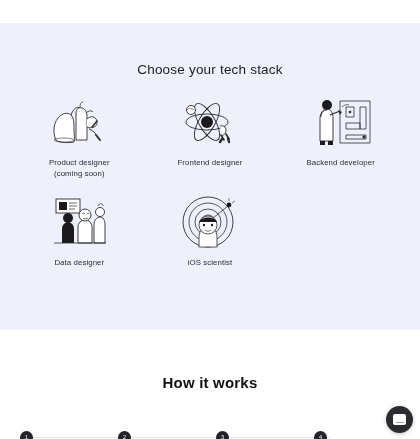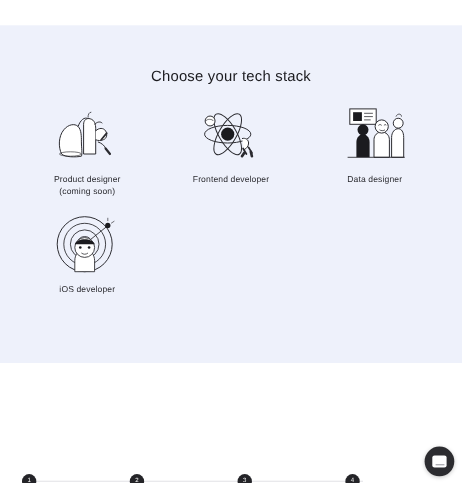--- a/index.html
+++ b/index.html
@@ -165,24 +165,44 @@
             <circle cx="18" cy="17" r="4.5" fill="#fff"></circle>
             <path d="M14 17c1-2 6-2 7 0" stroke-width="0.6"></path>
             <path d="M47 33c3-1 6 1 6 4 0 3-2 5-4 6" fill="#fff"></path>
             <path d="M48 42l3 5" stroke-width="1.6" stroke-linecap="round"></path>
             <path d="M53 41l3 5" stroke-width="1.6" stroke-linecap="round"></path>
             <path d="M49 46l-2 3" stroke-width="2.4" stroke-linecap="round"></path>
             <path d="M55 45l1 4" stroke-width="2.4" stroke-linecap="round"></path>
           </svg>
         </div>
         <div class="card-label">
-          <span>Frontend developer</span>
-        </div>
-      </div>
-
+          <span>Frontend designer</span>
+        </div>
+      </div>
+
+      <div class="stack-card">
+        <div class="card-illus">
+          <svg viewBox="0 0 74 58" fill="none" stroke="#2b2b30" stroke-width="0.9">
+            <path d="M36 8h30v42H36z" stroke-width="0.8"></path>
+            <path d="M42 14h8v10h-8zM56 14h6v22h-6zM42 30h14v6H42zM42 42h20v4H42z" stroke-width="0.8"></path>
+            <circle cx="60" cy="44" r="1.2" fill="#2b2b30"></circle>
+            <circle cx="46" cy="19" r="1" fill="#2b2b30"></circle>
+            <path d="M16 48V26c0-6 3-10 7-10s6 4 6 9v23z" fill="#fff"></path>
+            <circle cx="23" cy="12" r="5" fill="#1b1b1f" stroke="none"></circle>
+            <path d="M23 17c-4 0-6 3-6 7"></path>
+            <path d="M26 22l10-4" stroke-width="1.2"></path>
+            <path d="M34 17l4 2-2 3z" fill="#2b2b30" stroke="none"></path>
+            <path d="M16 48h5v4h-5zM24 48h5v4h-5z" fill="#1b1b1f" stroke="none"></path>
+            <path d="M38 14c2-2 5-3 7-2" stroke-width="0.7"></path>
+          </svg>
+        </div>
+        <div class="card-label">
+          <span>Backend developer</span>
+        </div>
+      </div>
 
       <div class="stack-card">
         <div class="card-illus">
           <svg viewBox="0 0 74 58" fill="none" stroke="#2b2b30" stroke-width="0.9">
             <rect x="14" y="6" width="24" height="14" fill="#fff"></rect>
             <rect x="17" y="9" width="8" height="8" fill="#1b1b1f" stroke="none"></rect>
             <path d="M27 10h8M27 13h8M27 16h6" stroke-width="0.7"></path>
             <path d="M20 50V36c0-4 3-7 6-7s6 3 6 7v14z" fill="#1b1b1f" stroke="none"></path>
             <circle cx="26" cy="25" r="5" fill="#1b1b1f" stroke="none"></circle>
             <path d="M36 50V34c0-4 3-7 7-7s7 3 7 7v16z" fill="#fff"></path>
@@ -212,29 +232,30 @@
             <path d="M56 8v-3M59 10l3-2" stroke-width="0.6"></path>
             <path d="M26 54V44c0-6 4-10 9-10s9 4 9 10v10z" fill="#fff"></path>
             <circle cx="35" cy="32" r="9" fill="#fff"></circle>
             <path d="M26 29c2-6 16-6 18 0" fill="#1b1b1f" stroke="none"></path>
             <circle cx="31" cy="32" r="1.2" fill="#1b1b1f" stroke="none"></circle>
             <circle cx="39" cy="32" r="1.2" fill="#1b1b1f" stroke="none"></circle>
             <path d="M32 37c2 1.5 4 1.5 6 0" stroke-width="0.7"></path>
           </svg>
         </div>
         <div class="card-label">
-          <span>iOS developer</span>
+          <span>iOS scientist</span>
         </div>
       </div>
 
 
     </div>
   </section>
 
   <section class="how-section">
+    <h2 class="how-title">How it works</h2>
 
     <div class="steps-rail">
       <div class="rail-line"></div>
       <div class="step-dot step-1">1</div>
       <div class="step-dot step-2">2</div>
       <div class="step-dot step-3">3</div>
       <div class="step-dot step-4">4</div>
     </div>
   </section>
 

